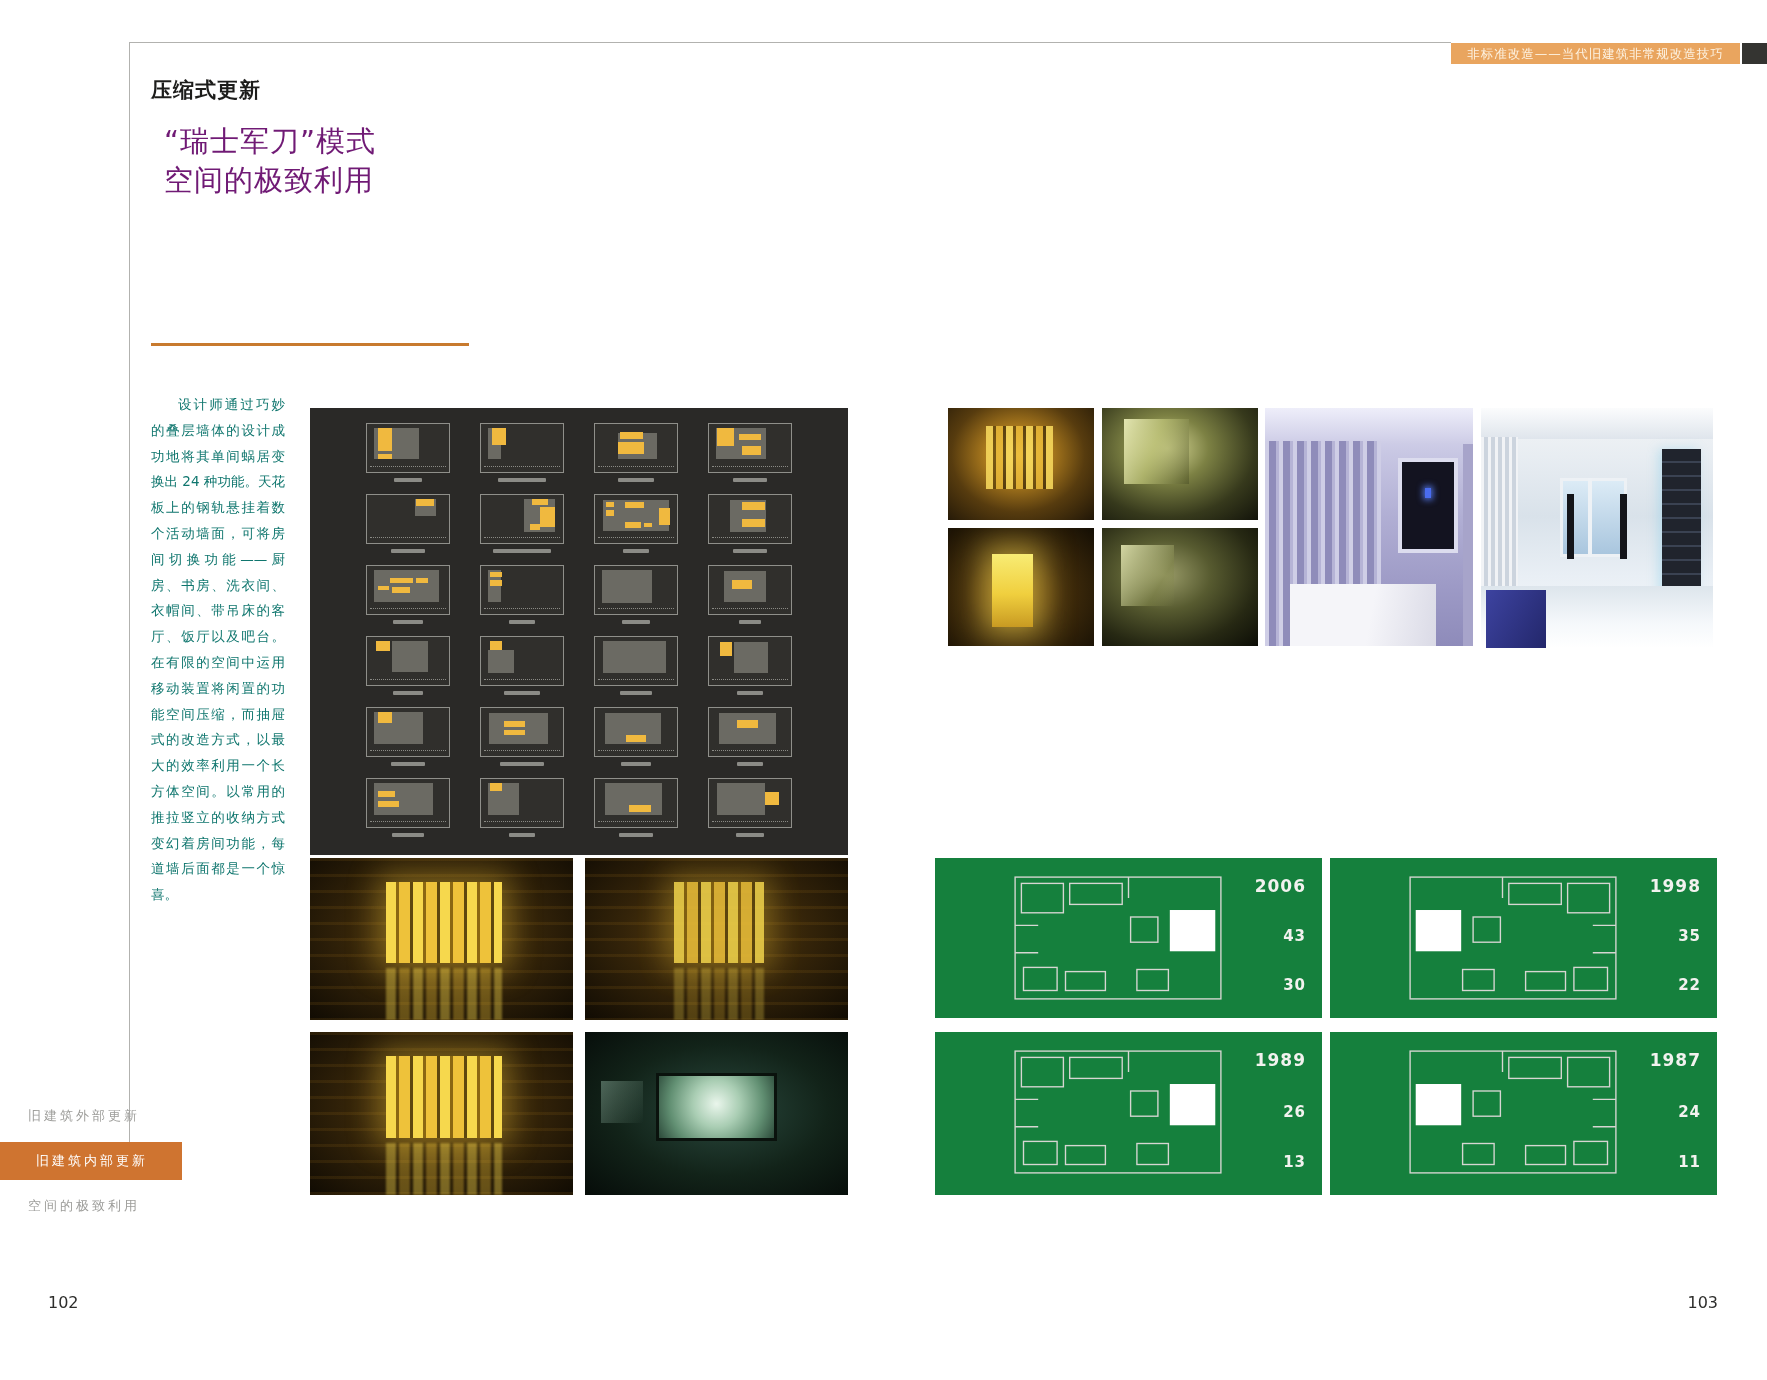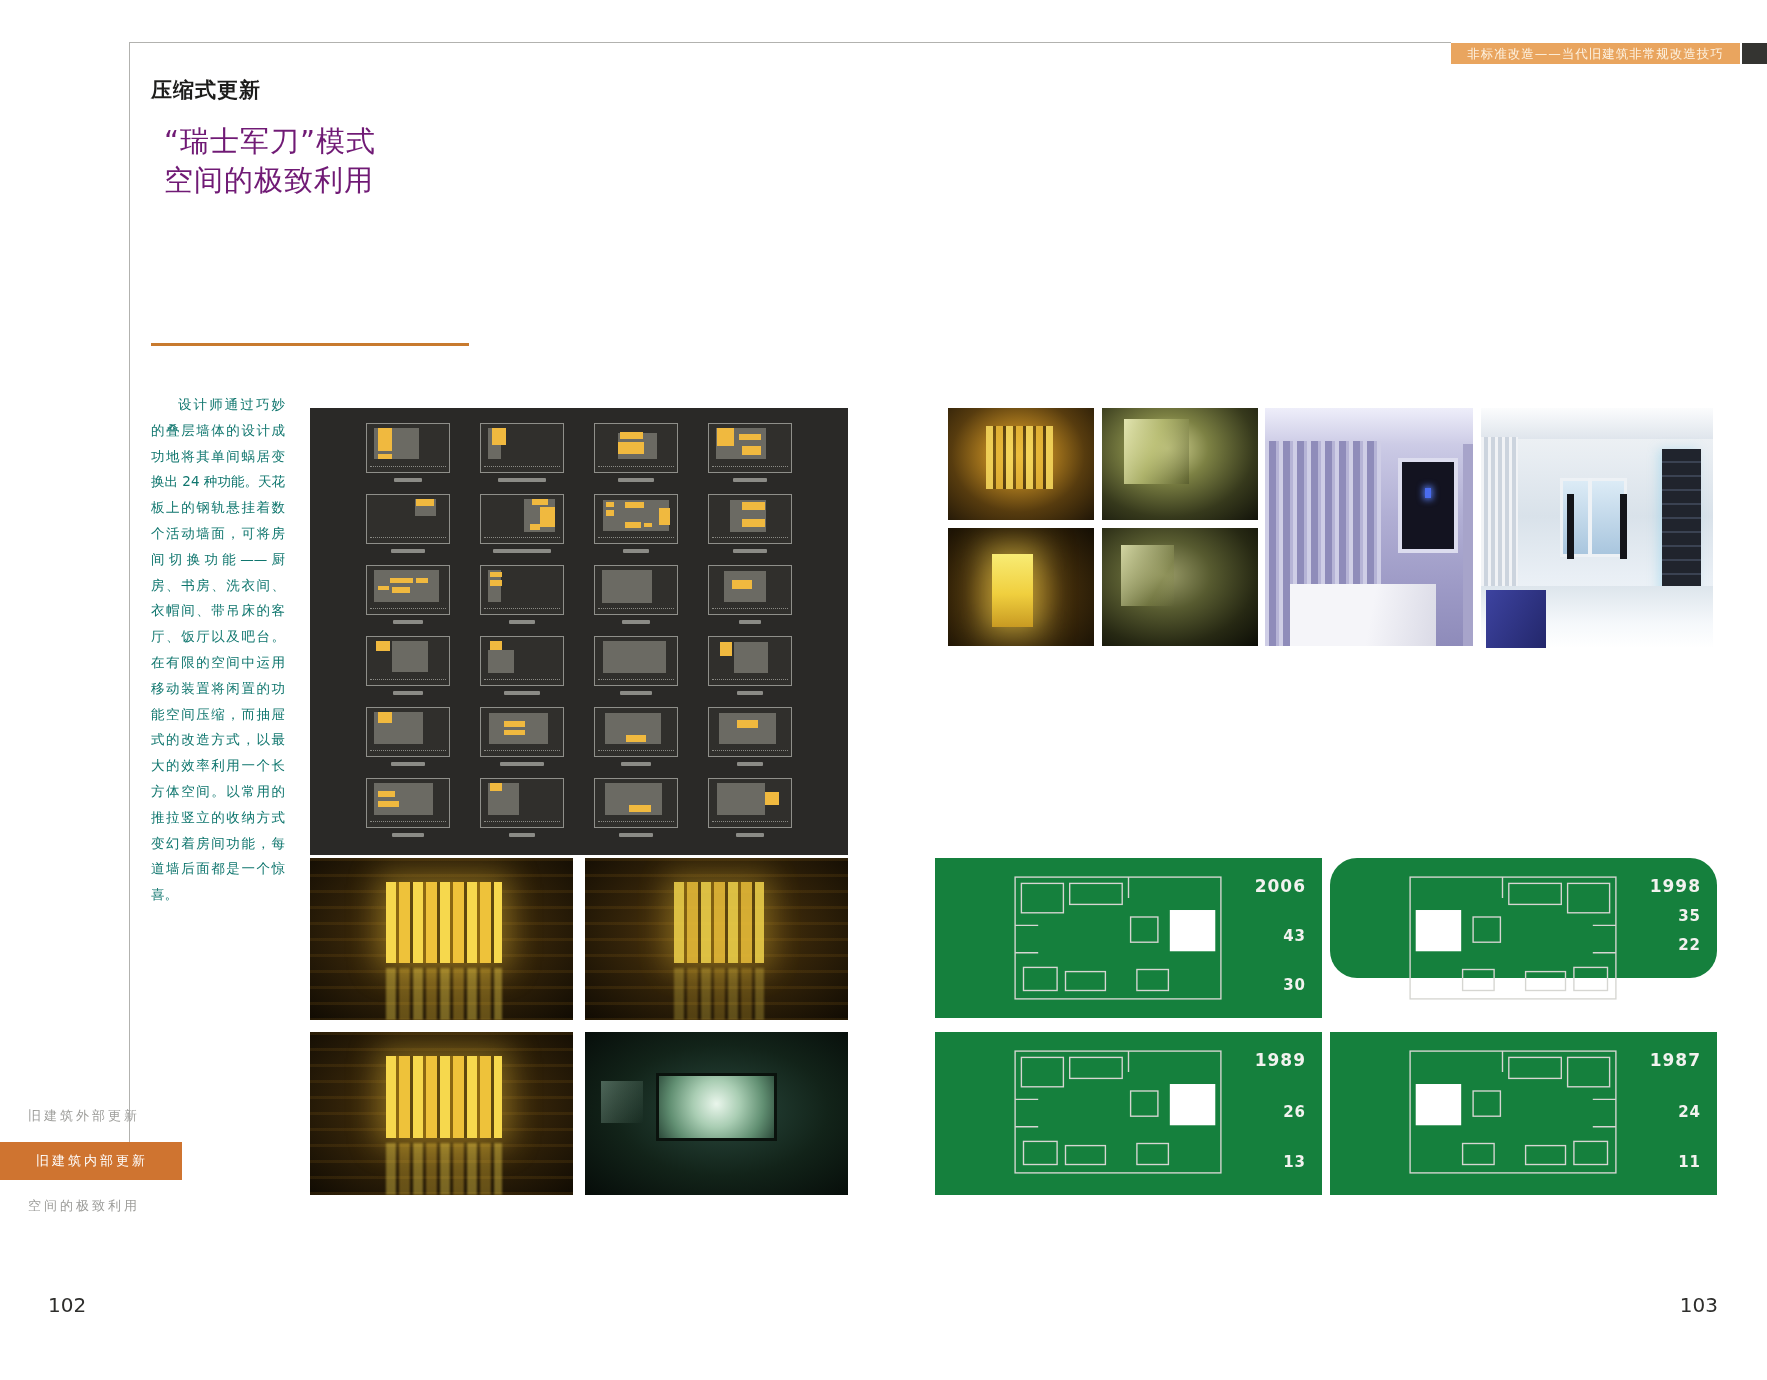--- a/index.html
+++ b/index.html
@@ -24,21 +24,21 @@
   
   .body-text{position:absolute;left:151px;top:392px;width:134px;margin:0;font-size:13.5px;line-height:25.8px;
     text-align:justify;text-indent:2em;color:#0f766e;}
 
   
   .side-item{position:absolute;left:28px;height:20px;font-size:13px;line-height:20px;letter-spacing:3px;color:#9d9d9a;white-space:nowrap;}
   .side-item.active{left:0;top:1142px;width:182px;height:38px;background:#cf7430;color:#fff;line-height:38px;padding-left:36px;box-sizing:border-box;}
   .si-0{top:1106px;}
   .si-2{top:1196px;}
 
-  .pageno{position:absolute;font-size:20px;color:#2e2e2c;}
+  .pageno{position:absolute;font-size:16px;color:#2e2e2c;}
   .pn-left{left:48px;top:1293px;}
   .pn-right{left:1662px;top:1293px;width:56px;text-align:right;}
 
   
   .plan-matrix{position:absolute;left:310px;top:408px;width:538px;height:447px;background:#2a2927;
     box-sizing:border-box;padding:15px 56px 16px 56px;display:grid;
     grid-template-columns:repeat(4,84px);grid-auto-rows:62px;justify-content:space-between;row-gap:9px;}
   .plan-cell{display:flex;flex-direction:column;align-items:center;}
   .mini-plan{position:relative;width:100%;height:50px;border:1px solid #8f8f8a;background:#302f2c;box-sizing:border-box;overflow:hidden;}
   .mini-plan::after{content:"";position:absolute;left:4%;right:4%;bottom:5px;border-bottom:1px dotted #8a8a85;}
@@ -103,21 +103,21 @@
 
   
   .tvroom{background:radial-gradient(ellipse at 52% 48%,#2a493e 0%,#122319 55%,#060c09 100%);}
   .tvroom::before{content:"";position:absolute;left:27%;top:25%;width:46%;height:42%;border:3px solid #0a120d;box-sizing:border-box;
     background:radial-gradient(circle at 50% 45%,#eaf6ec 0%,#a9cdb3 35%,#618f72 70%,#2c4a3a 100%);}
   .tvroom::after{content:"";position:absolute;left:6%;top:30%;width:16%;height:26%;background:linear-gradient(120deg,rgba(170,210,190,.4),transparent);}
 
   
   .year-panel{position:absolute;width:387px;background:#15803d;}
   .yp-1{left:935px;top:858px;height:160px;}
-  .yp-2{left:1330px;top:858px;height:120px;border-radius:27px;}
+  .yp-2{left:1330px;top:858px;height:160px;}
   .yp-3{left:935px;top:1032px;height:163px;}
   .yp-4{left:1330px;top:1032px;height:163px;}
   .panel-plan{position:absolute;left:78px;top:16px;width:210px;height:128px;}
   .flip{transform:scaleX(-1);}
   .panel-nums{position:absolute;right:16px;top:0;bottom:0;display:flex;flex-direction:column;justify-content:space-between;
     align-items:flex-end;padding:18px 0 24px 0;box-sizing:border-box;}
   .yr{font-size:17px;font-weight:bold;color:#f2f2ef;letter-spacing:1px;}
   .val{font-size:15px;font-weight:bold;color:#f2f2ef;letter-spacing:1px;}
 </style>
 </head>

